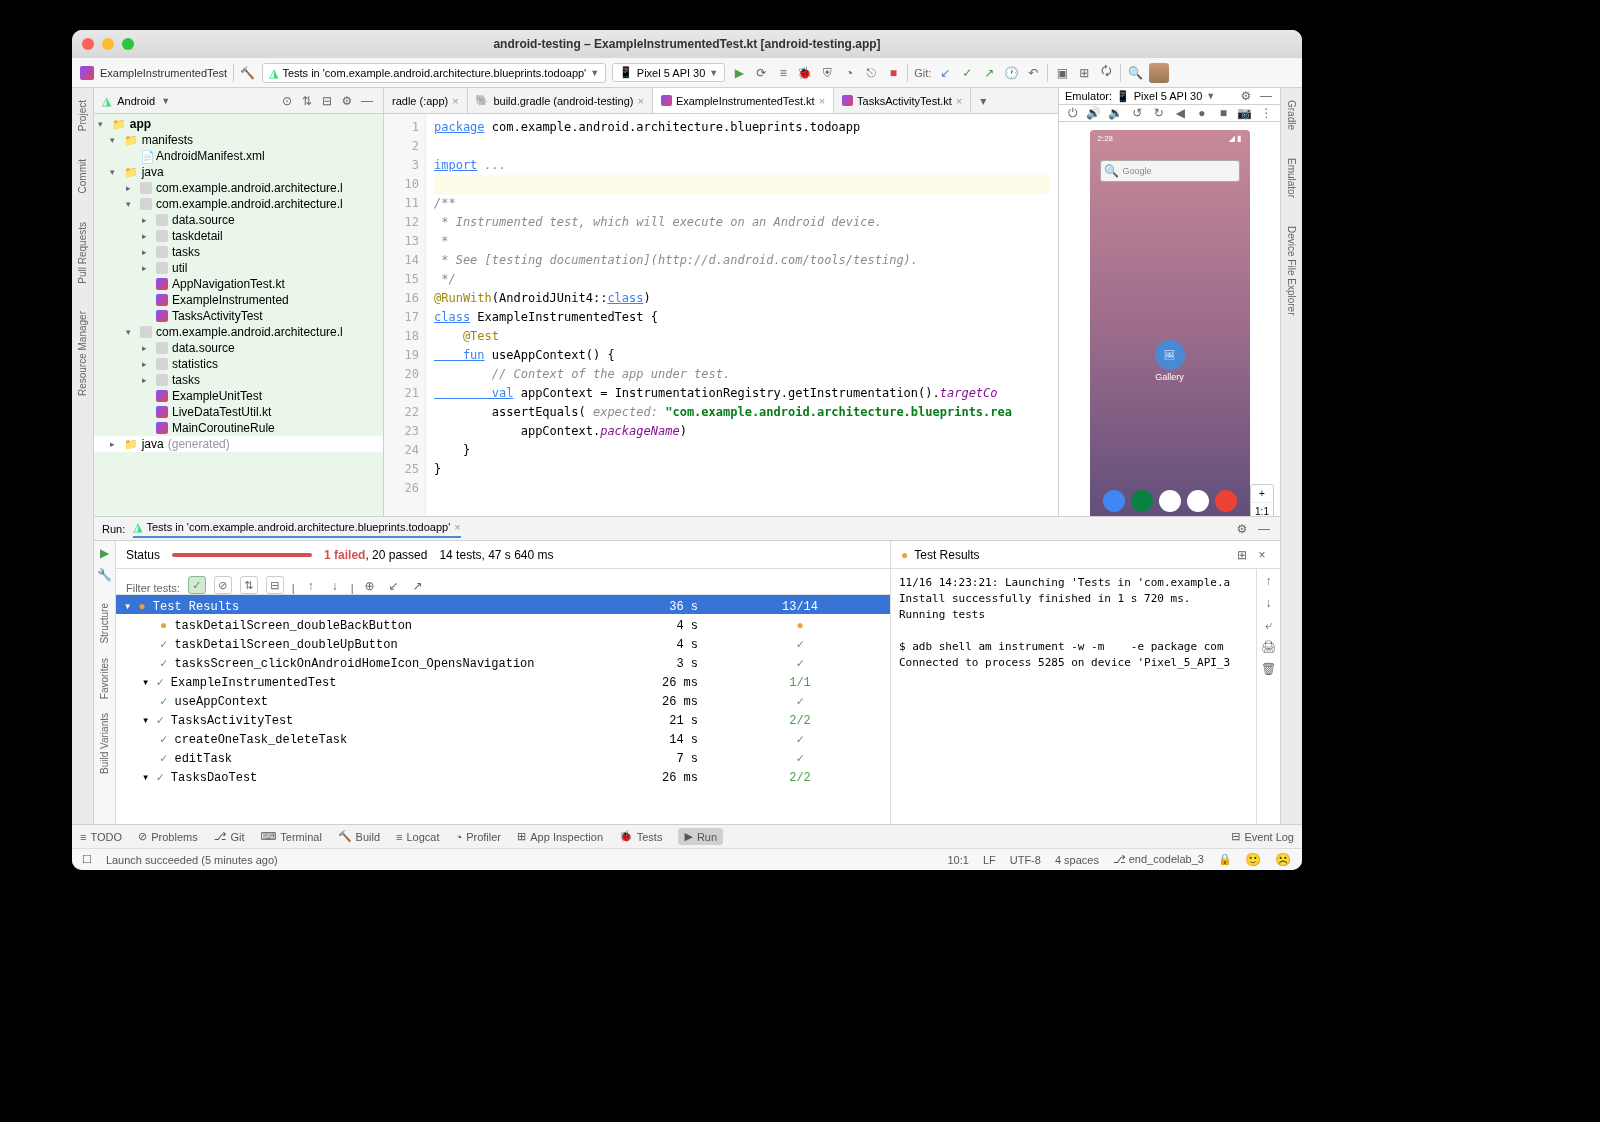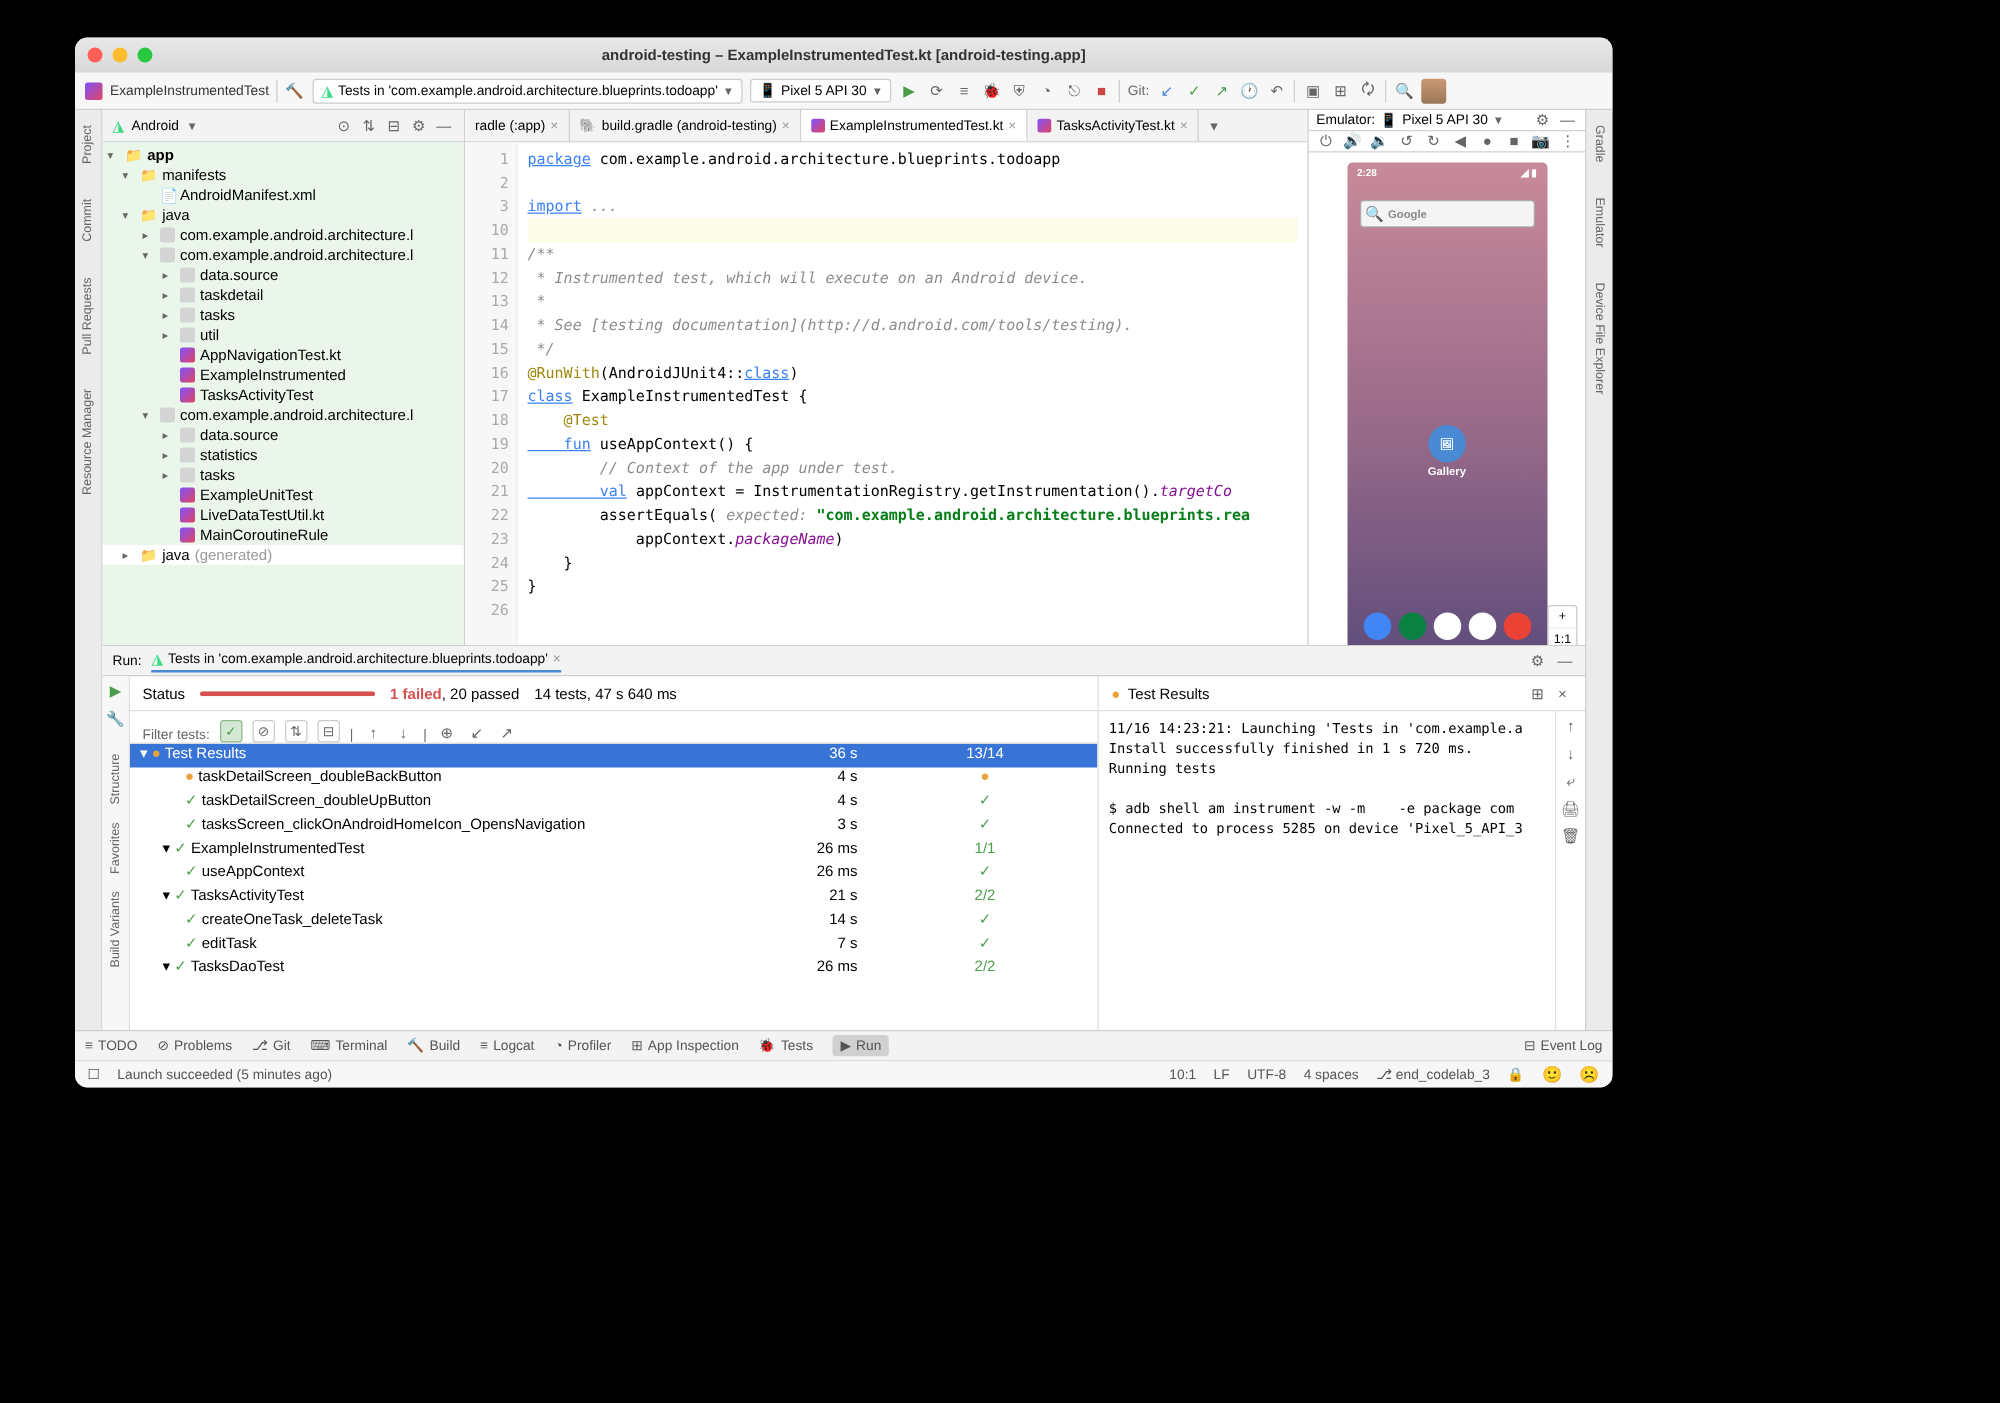--- a/index.html
+++ b/index.html
@@ -1,17 +1,17 @@
 <!DOCTYPE html>
 <html><head>
 <meta charset="utf-8">
 <style>
 * { box-sizing: border-box; margin: 0; padding: 0; }
 body { font-family: -apple-system, "Segoe UI", sans-serif; font-size: 12px; background: #000; width: 1600px; height: 1122px; position: relative; }
-.window { position: absolute; left: 60px; top: 30px; width: 1230px; height: 840px; background: #f2f2f2; border-radius: 10px; overflow: hidden; box-shadow: 0 10px 40px rgba(0,0,0,0.5); display: flex; flex-direction: column; }
+.window { position: absolute; left: 72px; top: 30px; width: 1230px; height: 840px; background: #f2f2f2; border-radius: 10px; overflow: hidden; box-shadow: 0 10px 40px rgba(0,0,0,0.5); display: flex; flex-direction: column; }
 .titlebar { height: 28px; background: linear-gradient(#e8e8e8,#d8d8d8); display: flex; align-items: center; padding: 0 10px; position: relative; }
 .traffic { display: flex; gap: 8px; }
 .dot { width: 12px; height: 12px; border-radius: 50%; }
 .red { background: #ff5f57; } .yellow { background: #febc2e; } .green { background: #28c840; }
 .title { position: absolute; left: 0; right: 0; text-align: center; font-weight: 600; color: #333; pointer-events: none; }
 .toolbar { height: 30px; background: #f7f7f7; border-bottom: 1px solid #d0d0d0; display: flex; align-items: center; padding: 0 8px; gap: 6px; font-size: 11px; }
 .tb-sep { width: 1px; height: 18px; background: #ccc; }
 .breadcrumb { color: #333; display: flex; align-items: center; gap: 4px; }
 .kt-icon { width: 14px; height: 14px; background: linear-gradient(135deg,#7f52ff,#e24462); border-radius: 2px; display: inline-block; }
 .hammer { color: #8a8a3a; font-size: 14px; }
@@ -47,21 +47,21 @@
 .close-x { color: #999; font-size: 11px; }
 .editor { flex: 1; display: flex; font-family: "Menlo", "Consolas", monospace; font-size: 12px; background: #fff; overflow: hidden; }
 .gutter { width: 42px; background: #f7f7f7; text-align: right; padding: 4px 6px; color: #aaa; border-right: 1px solid #eee; line-height: 19px; }
 .code { flex: 1; padding: 4px 8px; line-height: 19px; white-space: pre; overflow: hidden; }
 .kw { color: #3b82f6; text-decoration: underline; } .str { color: #067d17; } .com { color: #8c8c8c; font-style: italic; } .ann { color: #9e880d; }
 .line-hl { background: #fcfce8; }
 .emu-panel { width: 222px; background: #fff; border-left: 1px solid #d0d0d0; display: flex; flex-direction: column; }
 .emu-head { height: 26px; border-bottom: 1px solid #d0d0d0; display: flex; align-items: center; padding: 0 6px; gap: 4px; font-size: 11px; }
 .emu-controls { height: 24px; border-bottom: 1px solid #d0d0d0; display: flex; align-items: center; padding: 0 6px; gap: 6px; }
 .emu-body { flex: 1; display: flex; align-items: flex-start; justify-content: center; padding: 8px; position: relative; }
-.phone { width: 160px; height: 412px; background: linear-gradient(180deg,#c88a9a 0%,#9a6b8a 50%,#5a4a7a 100%); border-radius: 4px; position: relative; overflow: hidden; font-weight: bold; }
+.phone { width: 160px; height: 412px; background: linear-gradient(180deg,#c88a9a 0%,#9a6b8a 50%,#5a4a7a 100%); border-radius: 4px; position: relative; overflow: hidden; }
 .phone-status { position: absolute; top: 4px; left: 0; right: 0; height: 14px; display: flex; justify-content: space-between; padding: 0 8px; font-size: 8px; color: #fff; }
 .search-widget { position: absolute; top: 30px; left: 10px; right: 10px; height: 22px; background: #f4f4f4; border: 1px solid #aaa; border-radius: 3px; display: flex; align-items: center; padding: 0 4px; gap: 3px; }
 .dock { position: absolute; bottom: 30px; left: 0; right: 0; display: flex; justify-content: space-around; padding: 0 10px; }
 .dock-ic { width: 22px; height: 22px; border-radius: 50%; }
 .nav-bar { position: absolute; bottom: 6px; left: 0; right: 0; display: flex; justify-content: space-around; color: #fff; font-size: 12px; }
 .dock-ic.phone-ic { background:#4285f4; } .dock-ic.msg { background:#0b8043; } .dock-ic.store { background:#fff; } .dock-ic.chrome { background:#fff; } .dock-ic.cam { background:#ea4335; }
 .gallery-wrap { position: absolute; top: 210px; left: 50%; transform: translateX(-50%); text-align: center; color: #fff; font-size: 9px; }
 .gallery-ic { width: 30px; height: 30px; margin: 0 auto 2px; border-radius: 50%; background: #4a8ad4; display: flex; align-items: center; justify-content: center; color:#fff; }
 .zoom-ctrl { position: absolute; right: 6px; bottom: 10px; width: 24px; background: #fff; border: 1px solid #ccc; border-radius: 3px; font-size: 10px; text-align: center; }
 .zoom-ctrl div { padding: 3px; border-bottom: 1px solid #eee; }
@@ -75,21 +75,21 @@
 .status-bar { height: 28px; border-bottom: 1px solid #ddd; display: flex; align-items: center; padding: 0 10px; gap: 12px; font-size: 12px; }
 .progress { width: 140px; height: 4px; background: #e0e0e0; border-radius: 2px; overflow: hidden; }
 .progress-fill { width: 100%; height: 100%; background: #d65050; }
 .failed { color: #d65050; font-weight: 600; }
 .filter-bar { height: 26px; border-bottom: 1px solid #ddd; display: flex; align-items: flex-end; padding: 0 10px; gap: 8px; font-size: 11px; color: #666; }
 .filter-btn { width: 18px; height: 18px; border: 1px solid #ccc; border-radius: 3px; display: flex; align-items: center; justify-content: center; cursor: pointer; }
 .filter-btn.active { background: #d4e8d4; border-color: #8abb8a; color: #4a9d4a; }
 .test-table { flex: 1; overflow: auto; font-size: 12px; }
 .test-head-row { display: flex; height: 22px; border-bottom: 1px solid #ddd; background: #f9f9f9; align-items: center; font-size: 11px; color: #666; }
 .col-test { flex: 1; padding-left: 8px; } .col-dur { width: 140px; text-align: right; padding-right: 12px; } .col-dev { width: 180px; text-align: center; }
-.test-row { display: flex; height: 19px; align-items: flex-start; cursor: pointer; }
+.test-row { display: flex; height: 19px; align-items: flex-end; cursor: pointer; font-family: Liberation Mono, monospace; }
 .test-row.sel { background: #3874d6; color: #fff; }
 .green-txt { color: #4a9d4a; } .red-txt { color: #d65050; } .orange-ic { color: #e8a33d; }
 .check { color: #4a9d4a; }
 .run-right { width: 390px; border-left: 1px solid #ddd; display: flex; flex-direction: column; }
 .console-head { height: 28px; border-bottom: 1px solid #ddd; display: flex; align-items: center; padding: 0 10px; gap: 6px; font-size: 12px; }
 .console { flex: 1; font-family: "Menlo", monospace; font-size: 11px; padding: 6px 8px; white-space: pre-wrap; overflow: auto; line-height: 16px; }
 .console-tools { width: 24px; border-left: 1px solid #ddd; display: flex; flex-direction: column; align-items: center; padding-top: 4px; gap: 6px; }
 .bottom-bar { height: 24px; background: #f3f3f3; border-top: 1px solid #d0d0d0; display: flex; align-items: center; padding: 0 8px; gap: 16px; font-size: 11px; }
 .bot-item { display: flex; align-items: center; gap: 4px; cursor: pointer; color: #555; }
 .bot-item.active { background: #d0d0d0; padding: 2px 6px; border-radius: 3px; }

